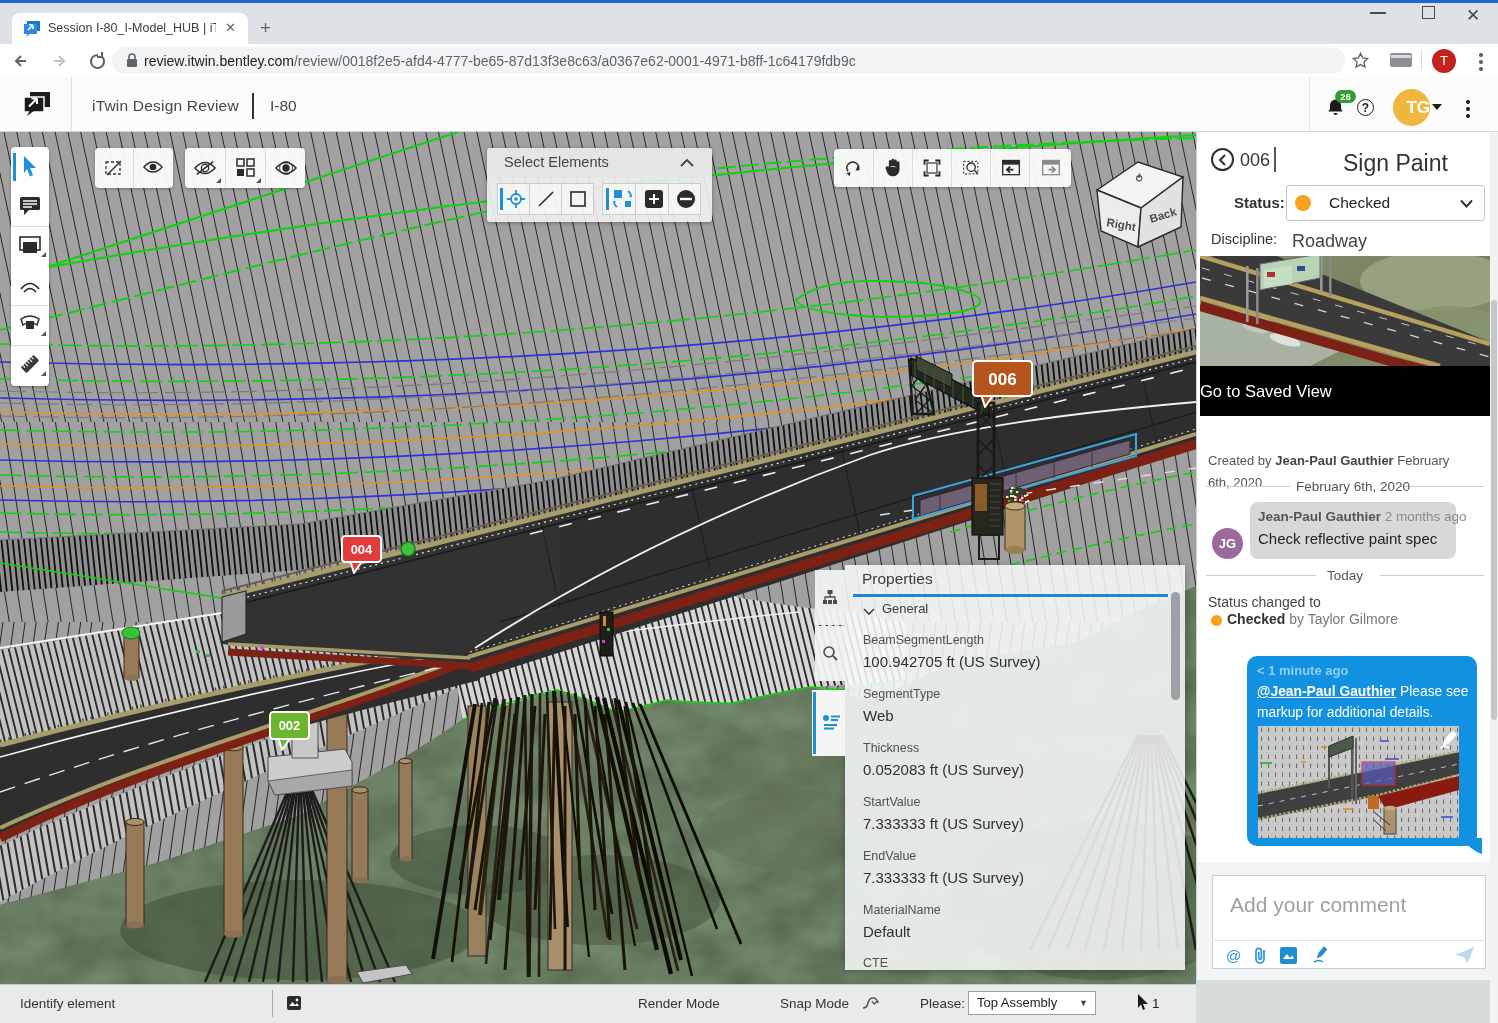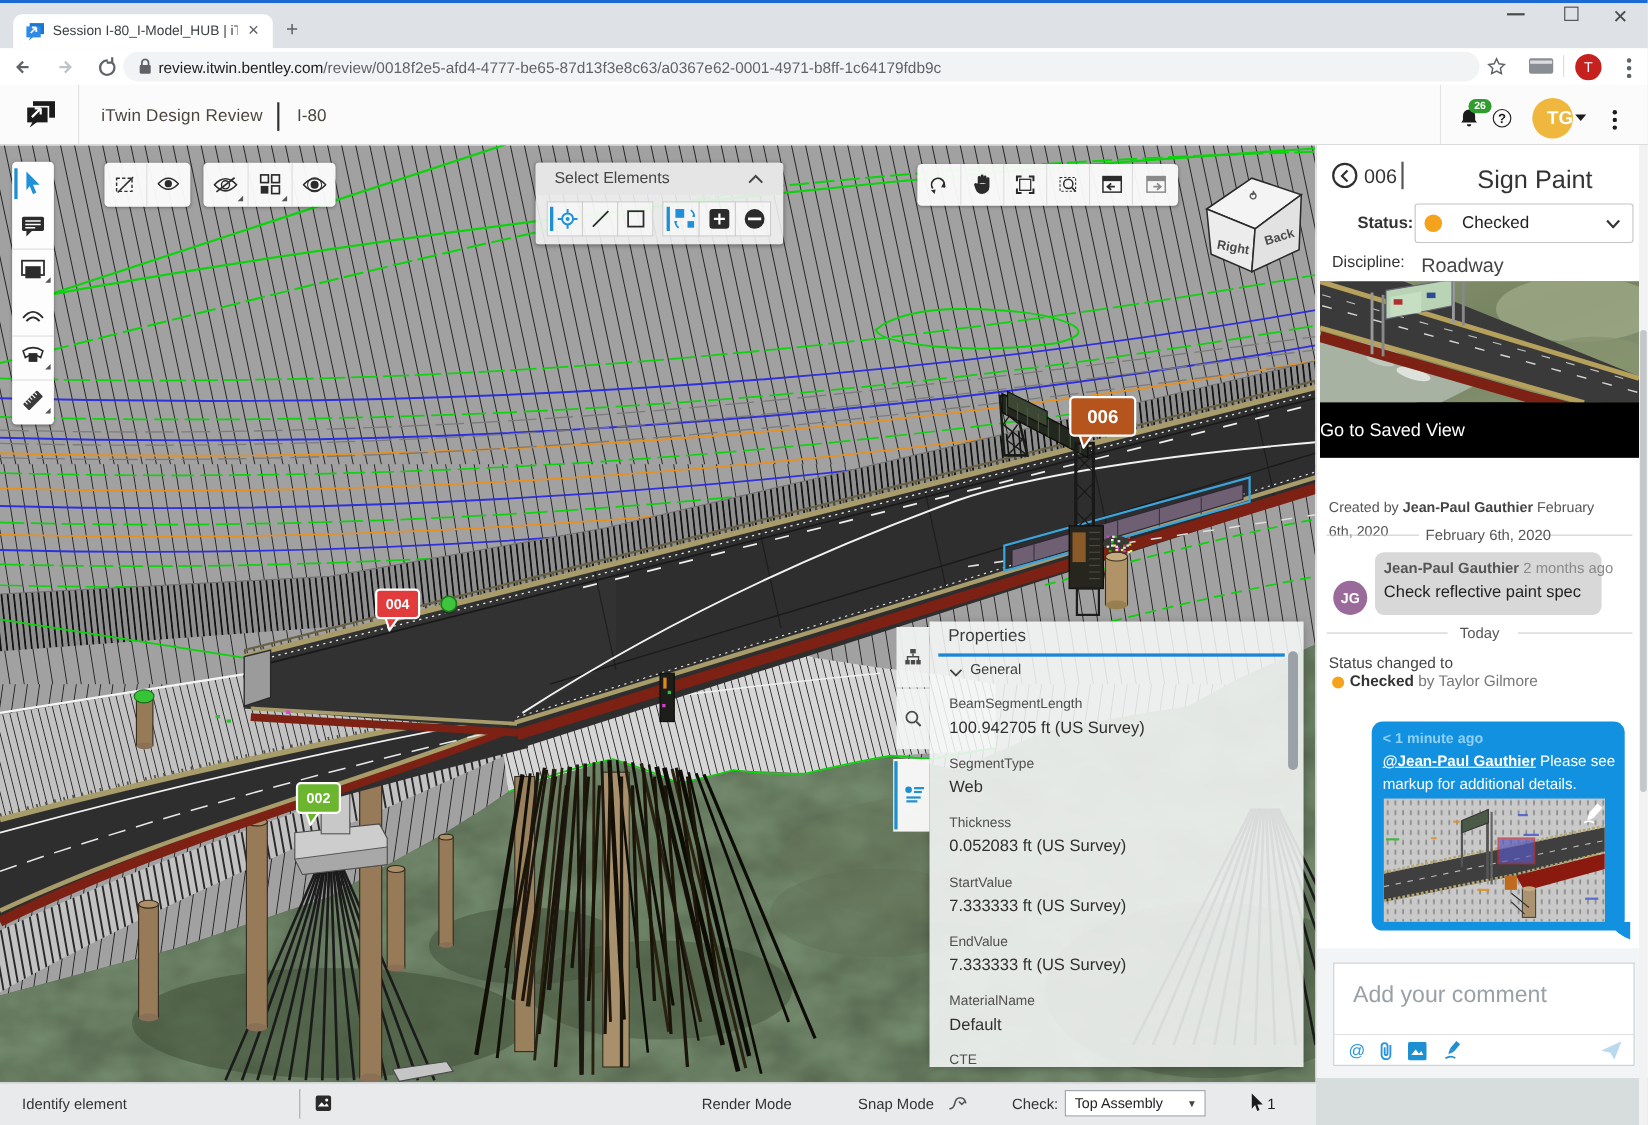--- a/index.html
+++ b/index.html
@@ -536,21 +536,21 @@
     <rect x="1" y="1" width="14" height="14" rx="2" fill="#2b2b2b"></rect>
     <path d="M3,11 l3.5-4 2.5,3 2-2 2,3" fill="#fff"></path>
     <circle cx="11" cy="5" r="1.4" fill="#fff"></circle>
   </svg>
 <div class="abs" style="left:638px;top:996px;font-size:13.5px;color:#333">Render Mode</div>
 <div class="abs" style="left:780px;top:996px;font-size:13.5px;color:#333">Snap Mode</div>
 <svg class="abs" style="left:862px;top:996px" width="18" height="14" viewBox="0 0 18 14">
     <path d="M1,12 Q5,12 6,7 Q7,2 11,2 Q15,2 16,7" fill="none" stroke="#555" stroke-width="1.5"></path>
     <path d="M13,7 l3,3 3,-3" fill="none" stroke="#555" stroke-width="1.5" transform="translate(-2,-1) scale(0.9)"></path>
   </svg>
-<div class="abs" style="left:920px;top:996px;font-size:13.5px;color:#333">Check:</div>
+<div class="abs" style="left:920px;top:996px;font-size:13.5px;color:#333">Please:</div>
 <div class="abs" style="left:968px;top:991px;width:128px;height:24px;background:#fff;border:1px solid #9aa0a6;font-size:13px;color:#222;line-height:22px;padding-left:8px">Top Assembly<span style="float:right;margin-right:7px;font-size:9px;color:#444">▼</span></div>
 <svg class="abs" style="left:1136px;top:993px" width="14" height="18" viewBox="0 0 14 18">
     <path d="M2,1 L12,11 L7,11 L9,16 L7,17 L5,11.5 L2,15 Z" fill="#1b1b1b"></path>
   </svg>
 <div class="abs" style="left:1152px;top:996px;font-size:13.5px;color:#222">1</div>
 <div class="abs" style="left:1196px;top:132px;width:302px;height:848px;background:#fff;border-left:1px solid #d0d0d0"></div>
 <div class="abs" style="left:1490px;top:132px;width:8px;height:891px;background:#f2f2f2"></div>
 <div class="abs" style="left:1491px;top:300px;width:6px;height:420px;background:#c4c7c9;border-radius:3px"></div>
 <div class="abs" style="left:1211px;top:148px;width:23px;height:23px;border:2.5px solid #2f2f2f;border-radius:50%"></div>
 <svg class="abs" style="left:1217px;top:154px" width="11" height="12" viewBox="0 0 11 12">

